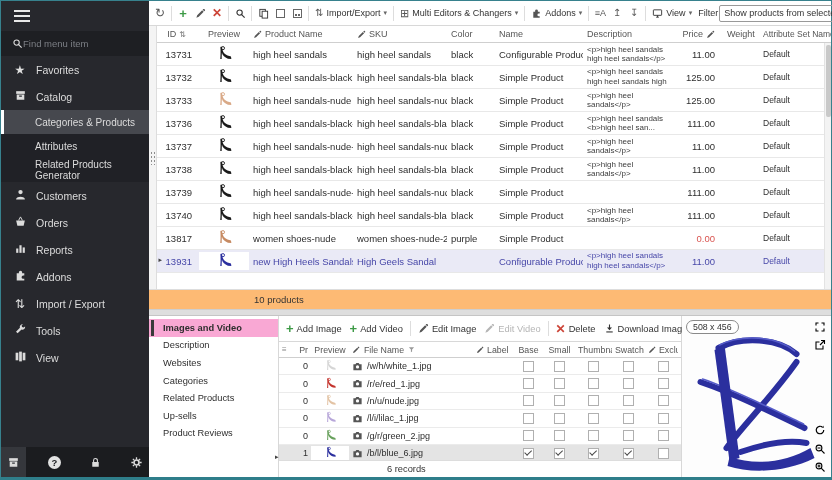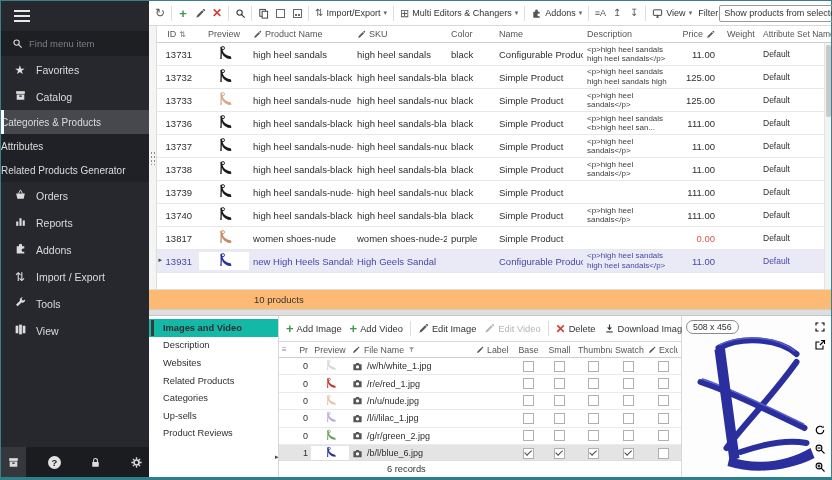--- a/index.html
+++ b/index.html
@@ -4,26 +4,26 @@
 <style>
   * { box-sizing: border-box; margin: 0; padding: 0; }
   html,body { width:832px; height:480px; overflow:hidden; font-family:"Liberation Sans",sans-serif; }
   .app { width:832px; height:480px; display:flex; background:#fff; border:1px solid #37818d; border-bottom:3px solid #2f7e8a; position:relative; }
 
   
   .sidebar { width:148px; background:#27282d; color:#dcdcdc; display:flex; flex-direction:column; flex:none; }
   .burger { height:30px; display:flex; align-items:center; padding-left:13px; cursor:pointer; }
   .burger .bars { display:flex; flex-direction:column; gap:3px; }
   .burger .bars i { display:block; width:16px; height:2px; background:#e8e8e8; }
-  .sb-search { height:25px; background:#1e1f23; display:flex; align-items:center; gap:6px; padding:0 11px; }
+  .sb-search { height:25px; background:#1e1f23; display:flex; align-items:center; padding:0 11px; }
   .sb-search input { background:transparent; border:none; outline:none; color:#cfcfcf; font-size:9.5px; width:100px; font-family:inherit; }
   .sb-search input::placeholder { color:#7c7f85; }
   .sb-item { height:27px; display:flex; align-items:center; gap:9px; padding-left:12px; font-size:10.5px; cursor:pointer; }
   .sb-item .ic { width:14px; text-align:center; flex:none; }
-  .sb-sub { height:24px; background:#202126; font-size:10px; display:flex; align-items:center; cursor:pointer; position:relative; }
+  .sb-sub { height:24px; background:#202126; padding-left:34px; font-size:10px; display:flex; align-items:center; cursor:pointer; position:relative; }
   .sb-sub.active { background:#46484e; }
   .sb-sub.active::before { content:""; position:absolute; left:0; top:0; bottom:0; width:3px; background:#fff; }
   .sb-footer { margin-top:auto; height:30px; background:#1b1c1f; display:flex; align-items:center; }
   .sb-fbtn { width:30px; height:30px; display:flex; align-items:center; justify-content:center; cursor:pointer; }
   .sb-fbtn.active { background:#35373c; }
   .sb-fbtn + .sb-fbtn { margin-left:16px; }
   .helpc { width:13px; height:13px; border-radius:50%; background:#e3e3e3; color:#1b1c1f; font-size:9.5px; font-weight:bold; display:flex; align-items:center; justify-content:center; }
   .wg { fill:#dcdcdc; }
   svg.si { width:13px; height:13px; }
 
@@ -72,21 +72,21 @@
   .vthumb { position:absolute; top:2px; left:1px; width:5px; height:72px; background:#c9c9c9; border-radius:2px; }
   .selmark::before { content:"\25B8"; font-size:7px; color:#444; position:absolute; margin-left:-7px; }
 
   .gstatus { height:20px; flex:none; border-top:1px solid #ddd; display:flex; align-items:center; padding-left:105px; font-size:9.5px; color:#333; background:#fdba74; }
   .gap { height:7px; flex:none; background:#dedede; border-top:1px solid #cecece; border-bottom:1px solid #c5c5c5; }
 
   
   .bottom { flex:1; display:flex; min-height:0; }
   .tabs { width:130px; flex:none; border-right:1px solid #d8d8d8; padding-top:3px; background:#fff; }
   .tab { height:17.6px; display:flex; align-items:center; padding-left:14px; font-size:9.3px; color:#2e2e2e; cursor:pointer; position:relative; }
-  .tab.active { background:#14b8a6; font-weight:bold; }
+  .tab.active { background:#f9a8d4; font-weight:bold; }
   .tab.active::before { content:""; position:absolute; left:2px; top:1px; bottom:1px; width:3px; background:#3a3a3a; }
   .detail { flex:1; min-width:0; display:flex; flex-direction:column; border-right:1px solid #d8d8d8; }
   .dtoolbar { height:26px; flex:none; display:flex; align-items:center; gap:2px; padding:0 4px; border-bottom:1px solid #d8d8d8; font-size:9.3px; color:#333; white-space:nowrap; }
   .dtoolbar .car.end { margin-left:auto; margin-right:3px; }
   .dgrid { flex:1; font-size:9px; color:#2e2e2e; overflow:hidden; }
   .drow { display:grid; grid-template-columns:8px 24px 38px 124px 40px 31px 31px 37px 33px 1fr; align-items:center; height:17.4px; border-bottom:1px solid #ebebeb; }
   .drow.head { height:16px; color:#555; font-size:8.8px; border-bottom:1px solid #cfcfcf; }
   .drow.sel { background:#e4e4e4; }
   .dc { padding:0 3px; overflow:hidden; white-space:nowrap; }
   .dpr { text-align:right; }
@@ -227,20 +227,26 @@
         <span>Catalog</span>
       </div>
     <div class="sb-sub active">
         <span>Categories &amp; Products</span>
       </div>
     <div class="sb-sub">
         <span>Attributes</span>
       </div>
     <div class="sb-sub">
         <span>Related Products Generator</span>
+      </div>
+    <div class="sb-item">
+        <span class="ic"><svg class="si wg">
+            <use href="#person"></use>
+          </svg></span>
+        <span>Customers</span>
       </div>
     <div class="sb-item">
         <span class="ic"><svg class="si wg">
             <use href="#basket"></use>
           </svg></span>
         <span>Orders</span>
       </div>
     <div class="sb-item">
         <span class="ic"><svg class="si wg">
             <use href="#chart"></use>
@@ -585,22 +591,22 @@
     <div class="gstatus">
         <span>10 products</span>
       </div>
     <div class="gap"></div>
 
     <div class="bottom">
       <div class="tabs">
         <div class="tab active">Images and Video</div>
         <div class="tab">Description</div>
         <div class="tab">Websites</div>
+        <div class="tab">Categories</div>
         <div class="tab">Related Products</div>
-        <div class="tab">Categories</div>
         <div class="tab">Up-sells</div>
         <div class="tab">Product Reviews</div>
       </div>
 
       <div class="detail">
         <div class="dtoolbar">
           <button class="tb">
               <span class="g plus">+</span>
               <span>Add Image</span>
             </button>

